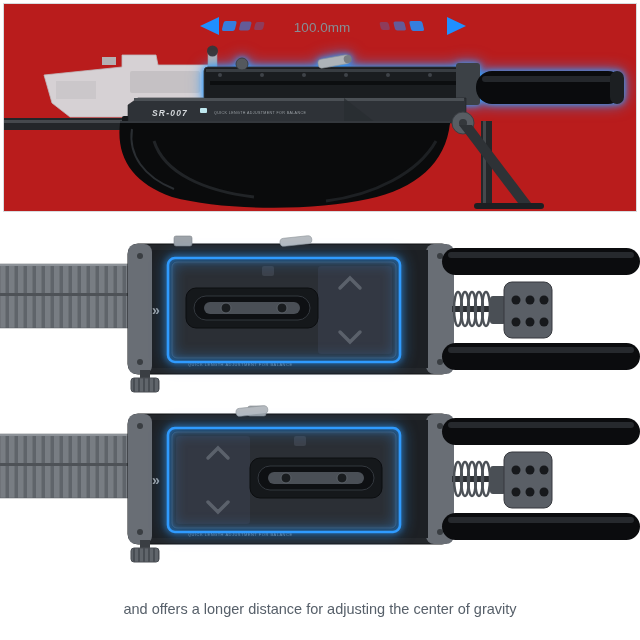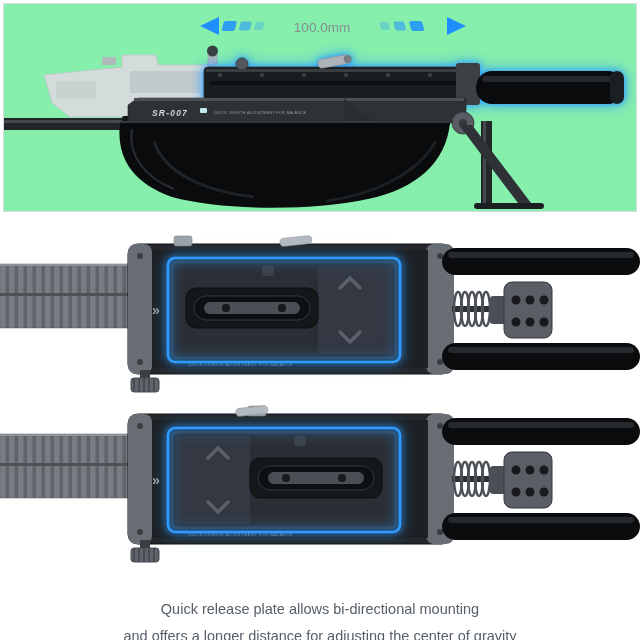--- a/index.html
+++ b/index.html
@@ -1,21 +1,21 @@
 <!DOCTYPE html>
 <html><head>
 <meta charset="utf-8">
 <style>
   * { margin:0; padding:0; box-sizing:border-box; }
   html,body { width:640px; height:640px; background:#ffffff; overflow:hidden;
               font-family:"Liberation Sans", sans-serif; }
   .page { width:640px; height:640px; background:#fff; }
 
   .panel { position:relative; margin:3px 3px 0 3px; height:209px;
-           border:1px solid #d8dcdf; background:#86efac; }
+           border:1px solid #d8dcdf; background:#b91c1c; }
   .panel svg { position:absolute; left:0; top:0; width:100%; height:100%; }
 
   .topview { position:relative; width:640px; height:160px; }
   .topview.first { margin-top:22px; }
   .topview.second { margin-top:10px; }
 
   .caption { margin-top:32px; text-align:center; color:#57606a;
              font-size:14.5px; line-height:1.85; }
 
   .glow-blue { filter: drop-shadow(0 0 3px #2f9bff) drop-shadow(0 0 7px rgba(47,155,255,.75)); }
@@ -267,17 +267,16 @@
       </g>
 
       <g>
         <rect x="140" y="136" width="10" height="9" fill="#3a3e43"></rect>
         <rect x="131" y="144" width="28" height="14" rx="3" fill="url(#knurlA)" stroke="#4a4e54"></rect>
       </g>
     </svg>
   </div>
 
   <div class="caption">
-    <div>Quick release plate allows bi-directional mounting</div>
     <div>and offers a longer distance for adjusting the center of gravity</div>
   </div>
 
 </div>
 
 </body></html>

